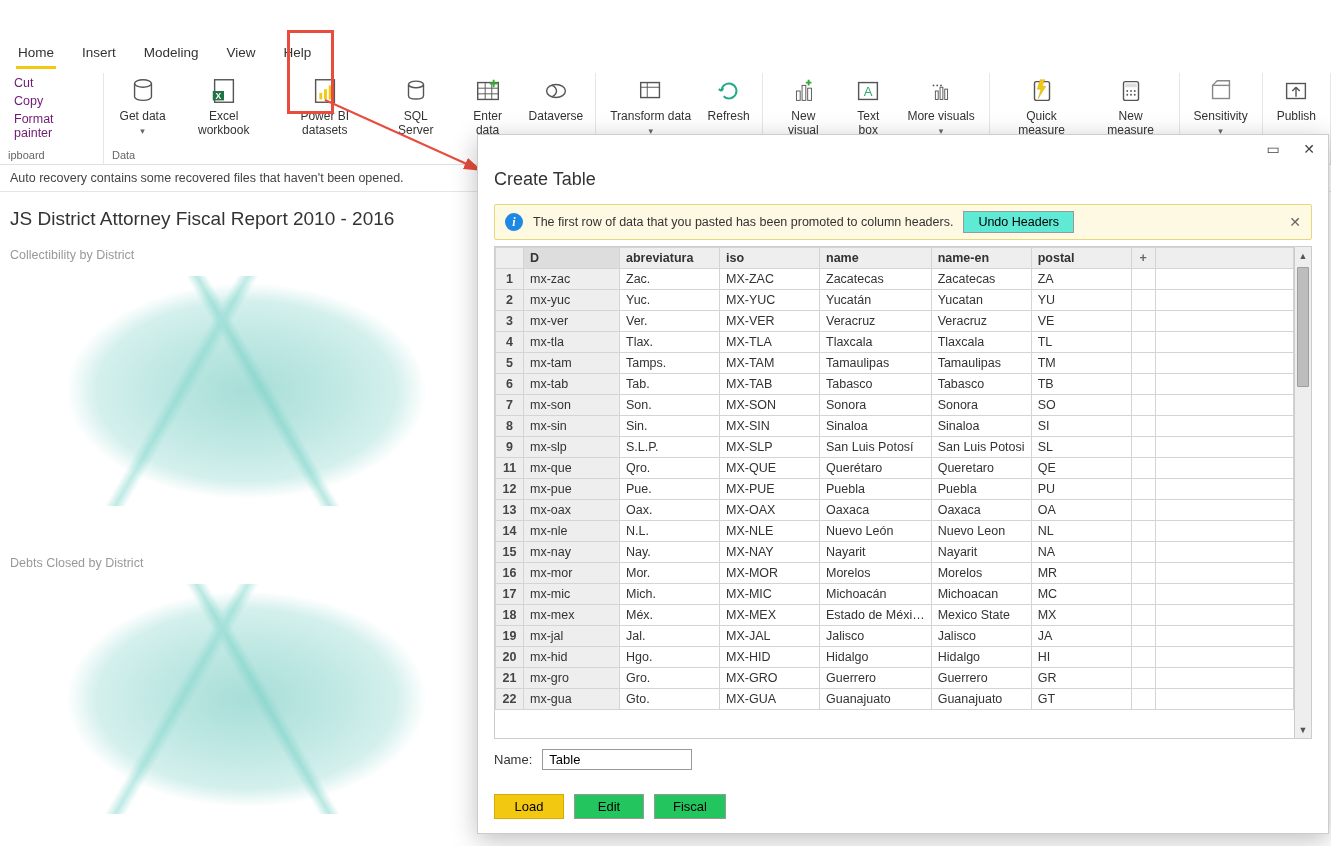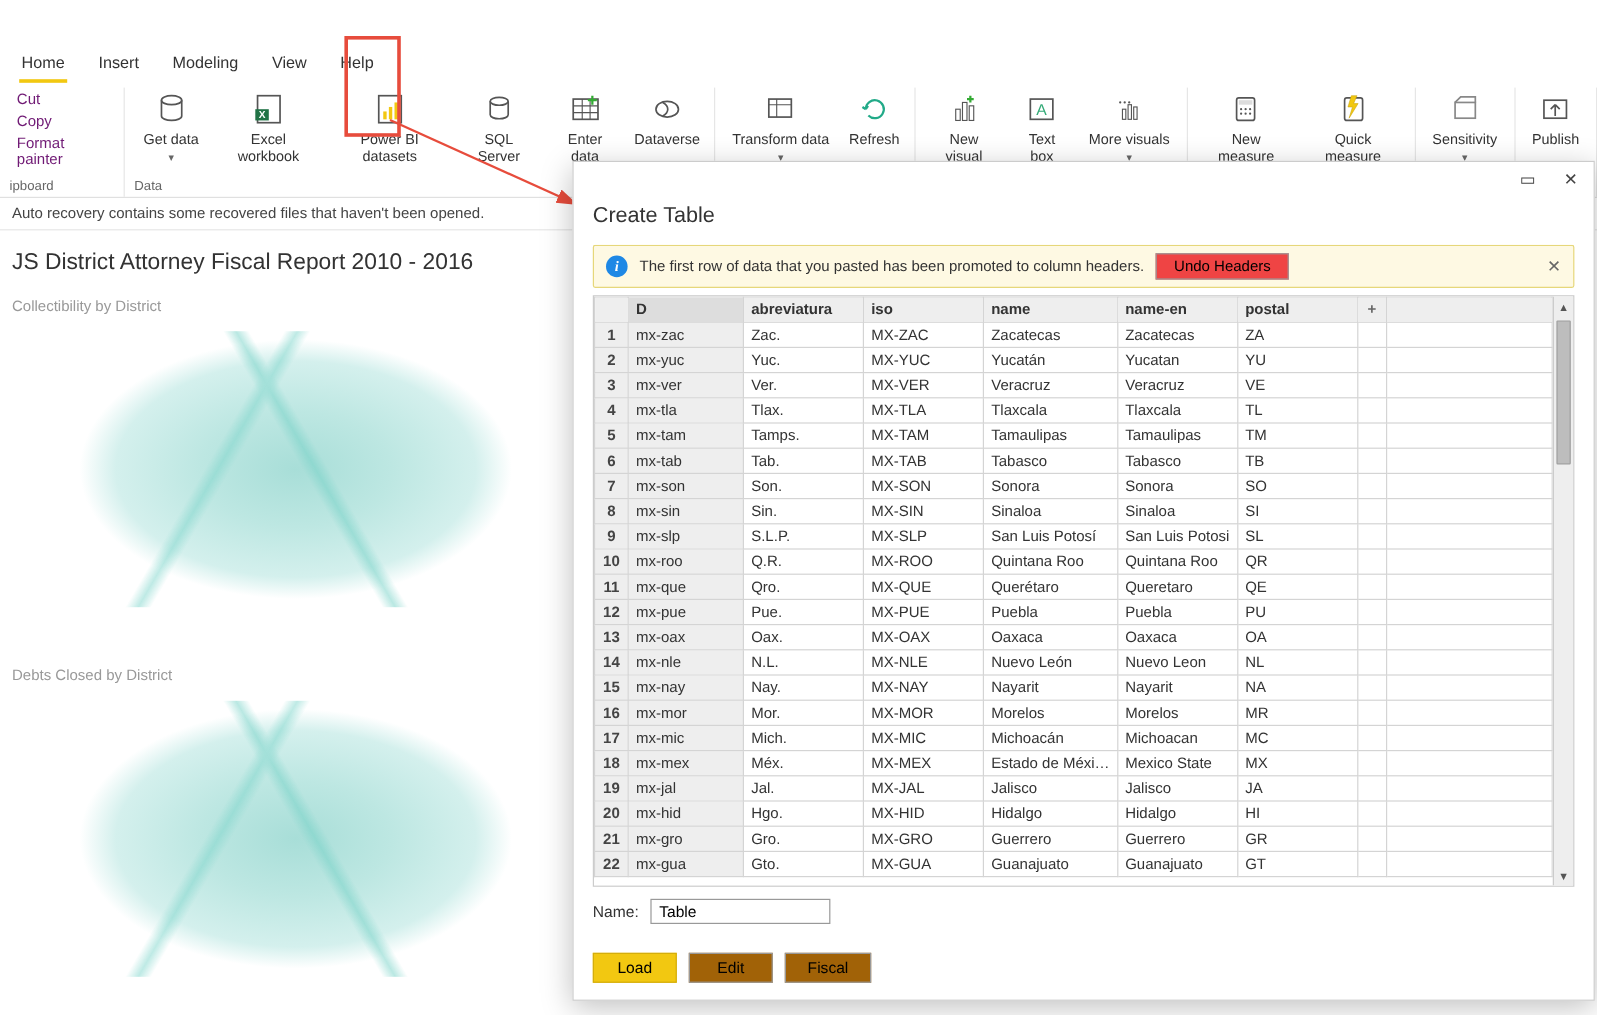--- a/index.html
+++ b/index.html
@@ -40,42 +40,42 @@
 
 
 .dialog { position: absolute; left: 477px; top: 134px; right: 2px; bottom: 12px; background: #fff; border: 1px solid #ccc; box-shadow: 0 6px 24px rgba(0,0,0,.25); display: flex; flex-direction: column; z-index: 100; }
 .dialog-header { display: flex; align-items: center; justify-content: flex-end; padding: 6px 10px; gap: 18px; }
 .dialog-title { font-size: 18px; font-weight: 300; color: #333; padding: 6px 16px 14px; }
 .dialog-body { flex: 1; padding: 0 16px; display: flex; flex-direction: column; overflow: hidden; }
 
 .info-bar { background: #fef9e3; border: 1px solid #e6d77a; display: flex; align-items: center; padding: 6px 10px; margin-bottom: 6px; gap: 10px; border-radius: 2px; }
 .info-icon { width: 18px; height: 18px; border-radius: 50%; background: #1e88e5; color: #fff; display: flex; align-items: center; justify-content: center; font-size: 12px; font-weight: bold; font-style: italic; font-family: Georgia, serif;}
 .info-bar .msg { flex: 0 0 auto; font-size: 12.5px; color: #333; }
-.undo-btn { border: 1px solid #999; background: #ef4444; padding: 3px 14px; font-size: 12.5px; cursor: pointer; }
+.undo-btn { border: 1px solid #999; background: #5eead4; padding: 3px 14px; font-size: 12.5px; cursor: pointer; }
 .info-close { margin-left: auto; cursor: pointer; color: #666; font-size: 14px; }
 
 .grid-wrap { flex: 1; border: 1px solid #ccc; overflow: hidden; position: relative; display:flex; }
 .grid-scroll { flex:1; overflow:hidden; }
 table.grid { border-collapse: collapse; width: 100%; font-size: 12.5px; }
 .grid th, .grid td { border: 1px solid #d4d4d4; padding: 2px 6px; text-align: left; height: 21px; white-space: nowrap; overflow: hidden; text-overflow: ellipsis; }
 .grid thead th { background: #eee; font-weight: 600; position: sticky; top:0; }
 .grid .rownum { background: #eee; text-align: center; font-weight: 600; width: 28px; color:#444;}
 .grid .col-first { background: #eee; width: 96px; }
 .grid thead .sel { background: #ddd; }
 .grid .addcol { text-align:center; color:#666; width: 24px;}
 .fake-scroll { width: 17px; background: #eee; border-left:1px solid #ccc; position: relative;}
 .fake-thumb { position:absolute; left:2px; right:2px; top:20px; height:120px; background:#bdbdbd; border:1px solid #9e9e9e; border-radius:1px;}
 .fake-arrow { position:absolute; left:0; right:0; height:17px; display:flex; align-items:center; justify-content:center; font-size:9px; color:#555;}
 .fake-arrow.top{top:0;} .fake-arrow.bot{bottom:0;}
 
 .name-row { display: flex; align-items: center; gap: 10px; padding: 10px 0 4px; font-size: 13px;}
 .name-row input { border: 1px solid #999; padding: 2px 6px; width: 150px; font-size: 13px;}
 
 .dialog-footer { display: flex; justify-content: flex-start; gap: 10px; padding: 20px 16px 14px; }
-.dbtn { border: 1px solid #999; background: #a16207; padding: 4px 18px; font-size: 13px; cursor: pointer; min-width: 70px;}
+.dbtn { border: 1px solid #999; background: #22c55e; padding: 4px 18px; font-size: 13px; cursor: pointer; min-width: 70px;}
 .dbtn.primary { background: #f2c811; border-color: #d4ad0c; }
 
 .win-btn { cursor:pointer; color:#444; font-size:14px; width:18px; text-align:center;}
 svg.ic { width:30px; height:30px; }
 
 
 .arrow-svg { position:absolute; z-index:60; pointer-events:none; }
 </style>
 </head>
 <body>
@@ -223,43 +223,43 @@
             </svg>
           </span>
         <span><span>More visuals</span> <span class="chev">▾</span></span>
       </div>
     </div>
     <div class="ribbon-group-label">Insert</div>
   </div>
 
   <div class="ribbon-group">
     <div class="ribbon-group-items">
+      <div class="ribbon-btn">
+        <span class="icon">
+            <svg class="ic" viewBox="0 0 32 32">
+              <rect x="8" y="6" width="16" height="20" rx="2" fill="none" stroke="#555" stroke-width="1.5"></rect>
+              <path d="M14 4l-3 10h4l-3 10 8-13h-4l3-7z" fill="#f2c811" stroke="#c9a40c" stroke-width=".5"></path>
+            </svg>
+          </span>
+        <span>Quick measure</span>
+      </div>
       <div class="ribbon-btn">
         <span class="icon">
             <svg class="ic" viewBox="0 0 32 32">
               <rect x="8" y="6" width="16" height="20" rx="2" fill="none" stroke="#555" stroke-width="1.5"></rect>
               <rect x="10" y="8" width="12" height="4" fill="#555" opacity=".2"></rect>
               <circle cx="12" cy="16" r="1" fill="#555"></circle>
               <circle cx="16" cy="16" r="1" fill="#555"></circle>
               <circle cx="20" cy="16" r="1" fill="#555"></circle>
               <circle cx="12" cy="20" r="1" fill="#555"></circle>
               <circle cx="16" cy="20" r="1" fill="#555"></circle>
               <circle cx="20" cy="20" r="1" fill="#555"></circle>
             </svg>
           </span>
         <span>New measure</span>
-      </div>
-      <div class="ribbon-btn">
-        <span class="icon">
-            <svg class="ic" viewBox="0 0 32 32">
-              <rect x="8" y="6" width="16" height="20" rx="2" fill="none" stroke="#555" stroke-width="1.5"></rect>
-              <path d="M14 4l-3 10h4l-3 10 8-13h-4l3-7z" fill="#f2c811" stroke="#c9a40c" stroke-width=".5"></path>
-            </svg>
-          </span>
-        <span>Quick measure</span>
       </div>
     </div>
     <div class="ribbon-group-label">Calculations</div>
   </div>
 
   <div class="ribbon-group">
     <div class="ribbon-group-items">
       <div class="ribbon-btn">
         <span class="icon">
             <svg class="ic" viewBox="0 0 32 32">
@@ -433,31 +433,20 @@
                 <td class="col-first">mx-slp</td>
                 <td class="">S.L.P.</td>
                 <td class="">MX-SLP</td>
                 <td class="">San Luis Potosí</td>
                 <td class="">San Luis Potosi</td>
                 <td class="">SL</td>
                 <td></td>
                 <td></td>
               </tr>
               <tr>
-                <td class="rownum">10</td>
-                <td class="col-first">mx-roo</td>
-                <td class="">Q.R.</td>
-                <td class="">MX-ROO</td>
-                <td class="">Quintana Roo</td>
-                <td class="">Quintana Roo</td>
-                <td class="">QR</td>
-                <td></td>
-                <td></td>
-              </tr>
-              <tr>
                 <td class="rownum">11</td>
                 <td class="col-first">mx-que</td>
                 <td class="">Qro.</td>
                 <td class="">MX-QUE</td>
                 <td class="">Querétaro</td>
                 <td class="">Queretaro</td>
                 <td class="">QE</td>
                 <td></td>
                 <td></td>
               </tr>

